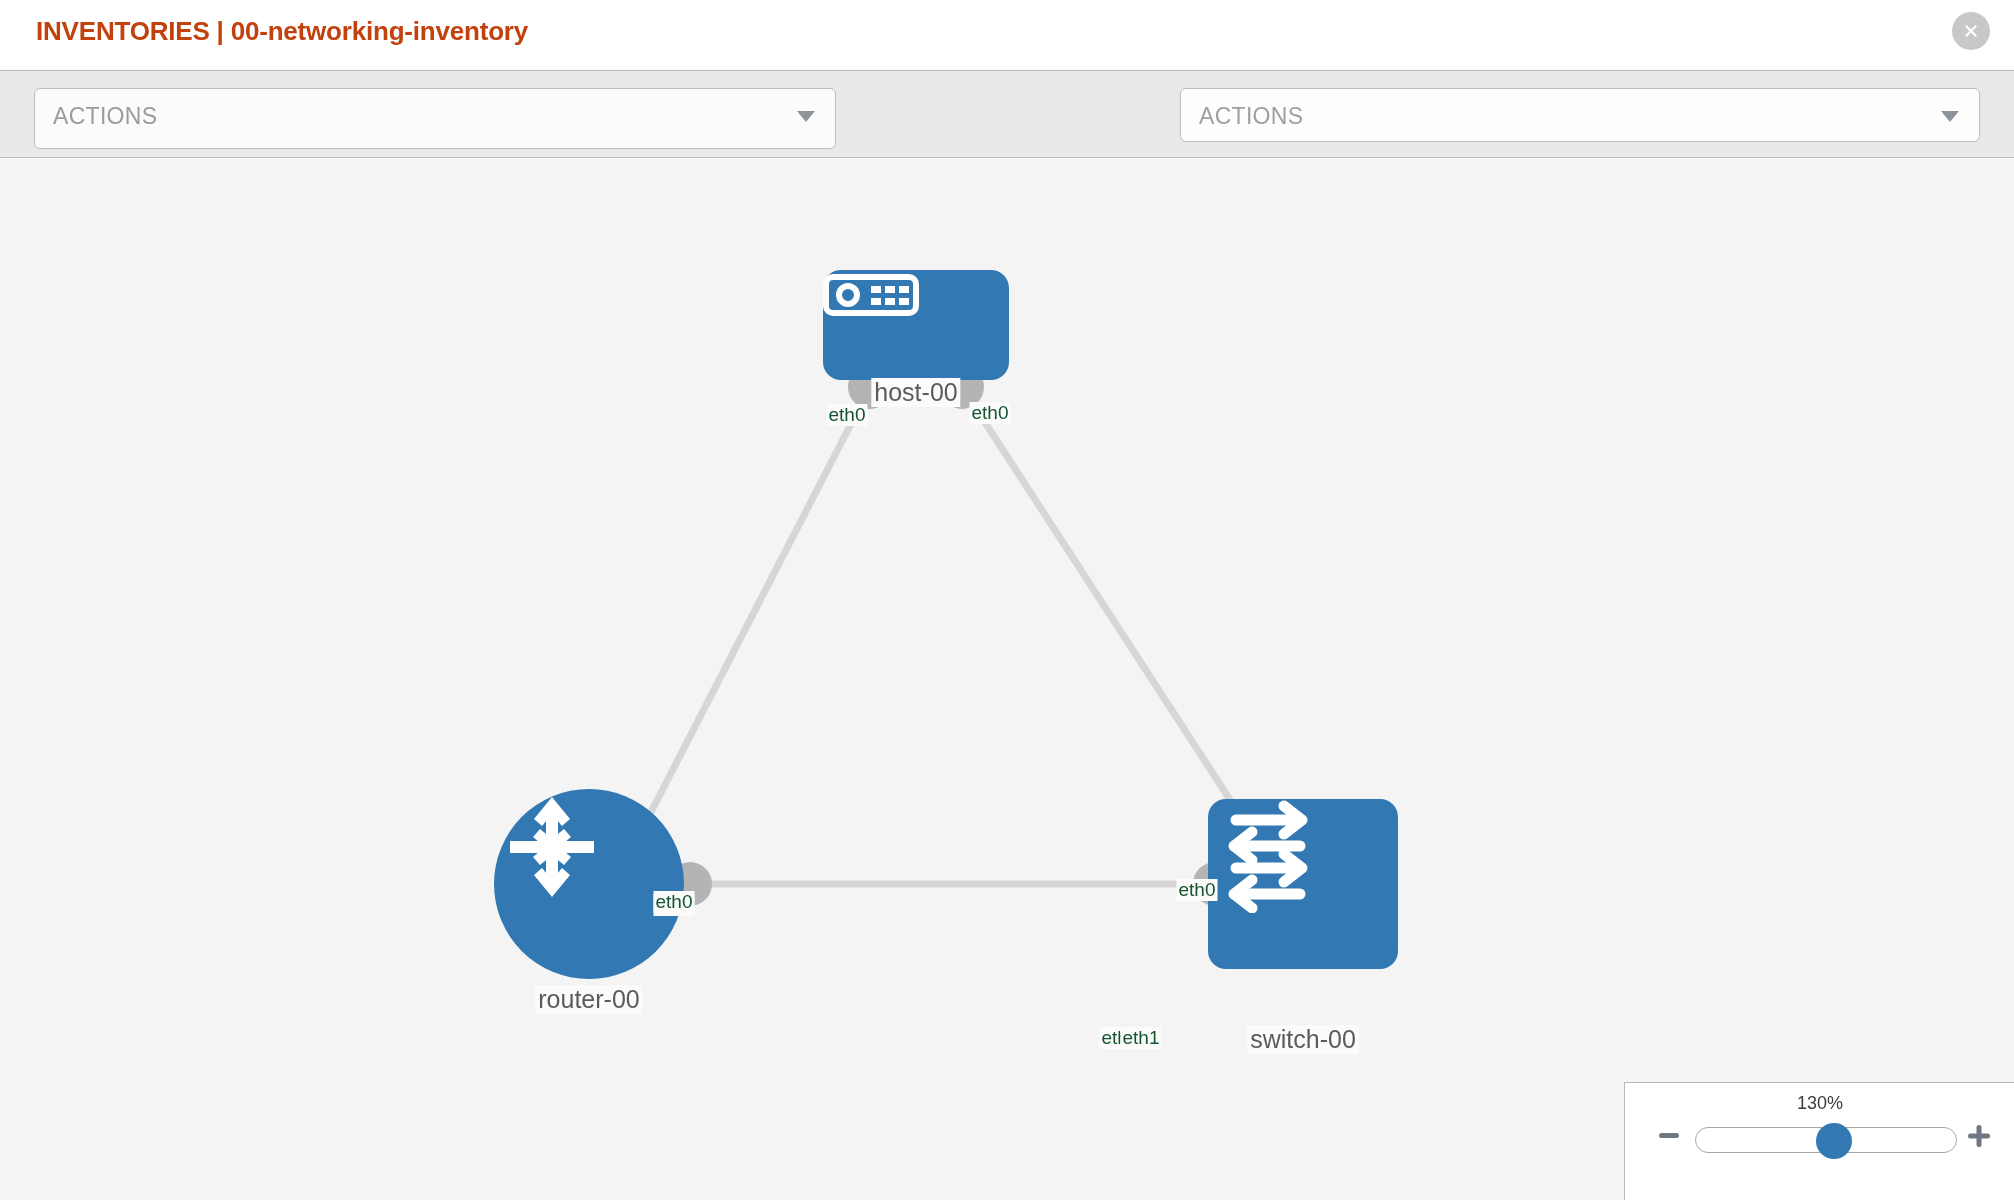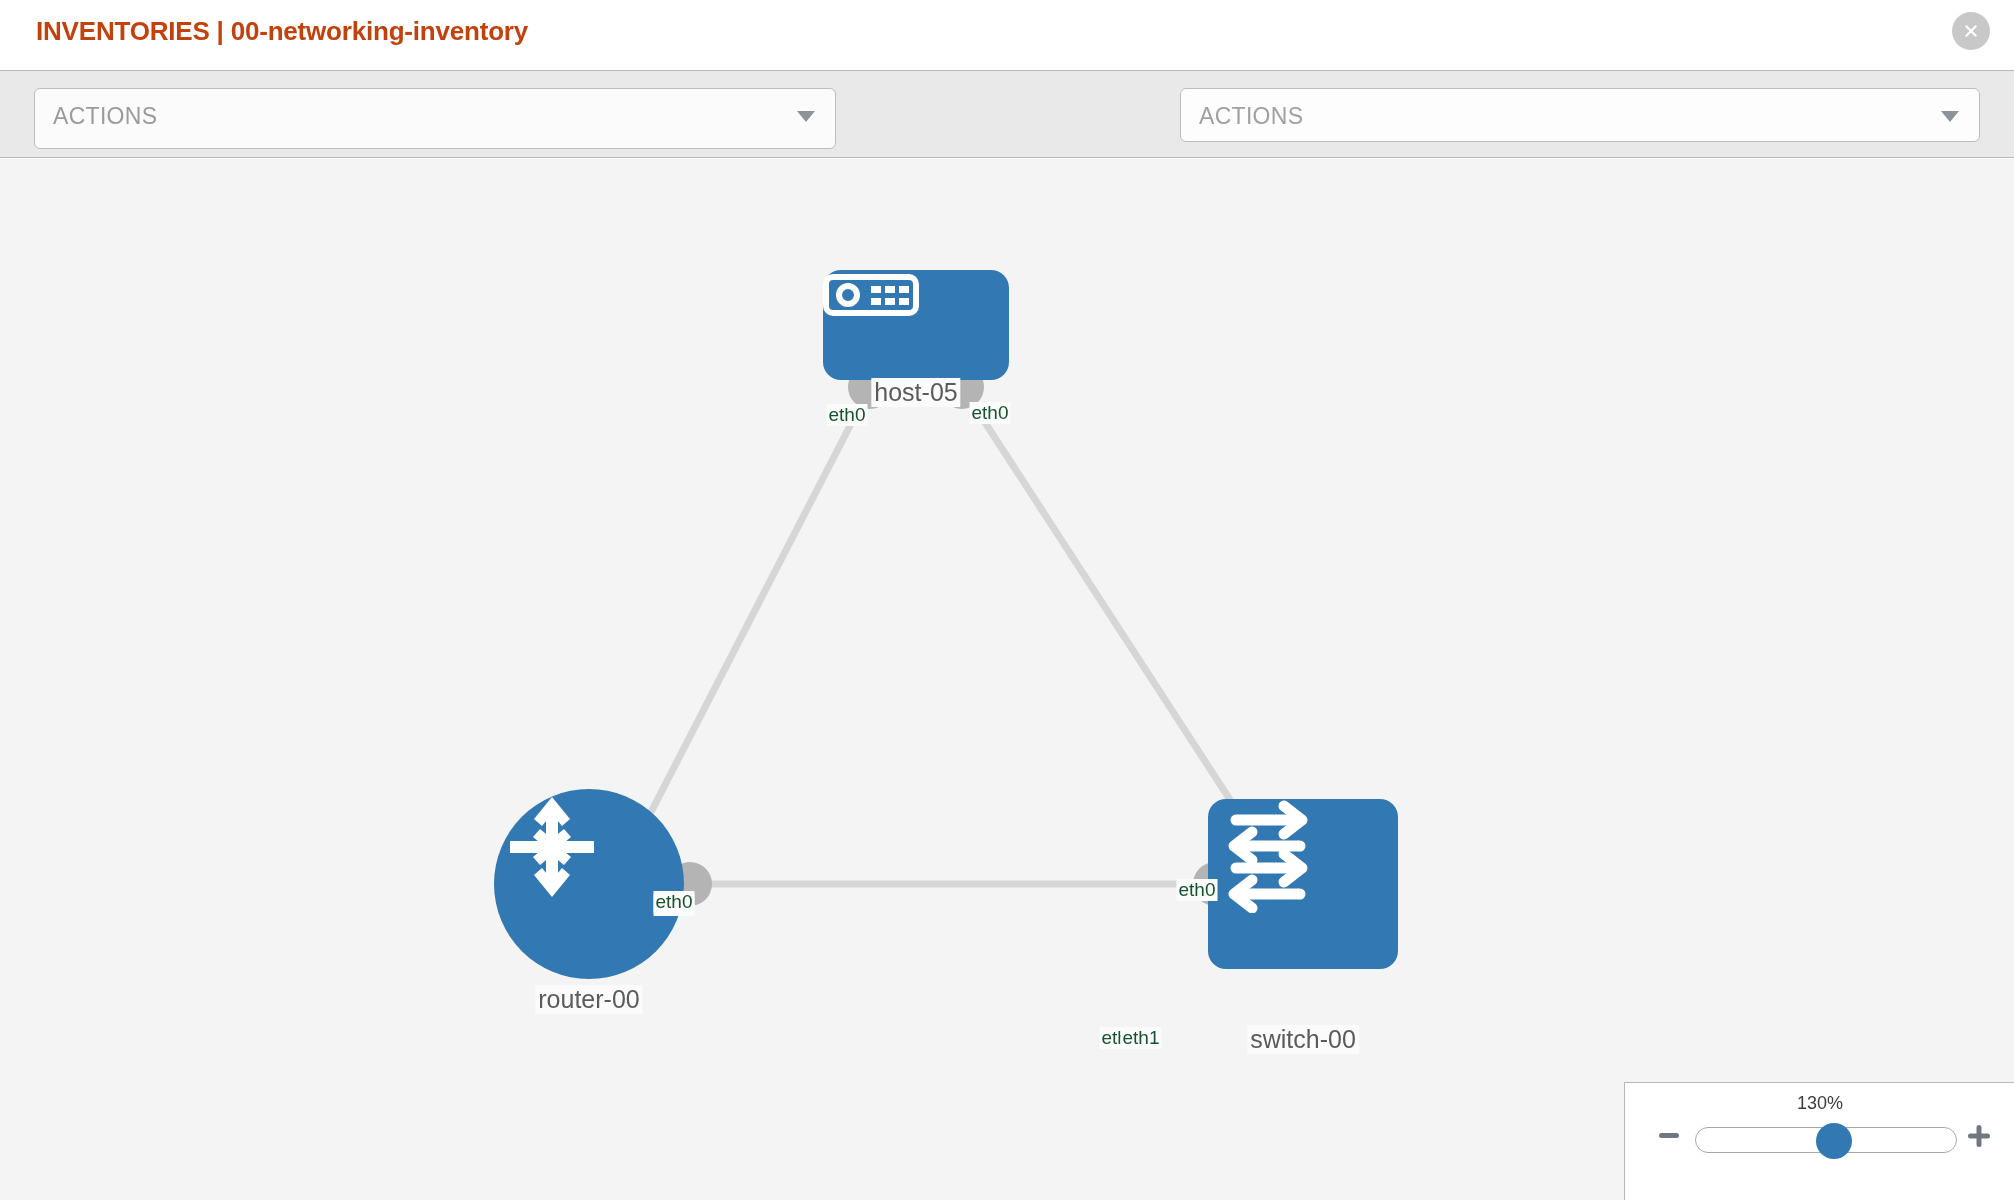--- a/index.html
+++ b/index.html
@@ -279,21 +279,21 @@
               <path d="M44 33 L26 47 L44 61"></path>
               <path d="M28 69 H92"></path>
               <path d="M76 55 L94 69 L76 83"></path>
               <path d="M92 95 H28"></path>
               <path d="M44 81 L26 95 L44 109"></path>
             </g>
           </svg>
         </span>
       </div>
 
-      <div class="node-label" style="left:916px;  top:219px;">host-05</div>
+      <div class="node-label" style="left:916px;  top:219px;">host-00</div>
       <div class="node-label" style="left:589px;  top:826px;">router-00</div>
       <div class="node-label" style="left:1303px; top:826px;margin-top:40px;">switch-00</div>
 
       <div class="edge-label" style="left:847px;  top:245px;">eth0</div>
       <div class="edge-label" style="left:990px;  top:243px;">eth0</div>
       <div class="edge-label" style="left:674px;  top:735px; top:735px;">eth0</div>
       <div class="edge-label" style="left:674px;  top:732px;">eth0</div>
       <div class="edge-label" style="left:1197px; top:720px;">eth0</div>
       <div class="edge-label" style="left:1120px; top:868px;">eth0</div>
       <div class="edge-label" style="left:1141px; top:868px;">eth1</div>

